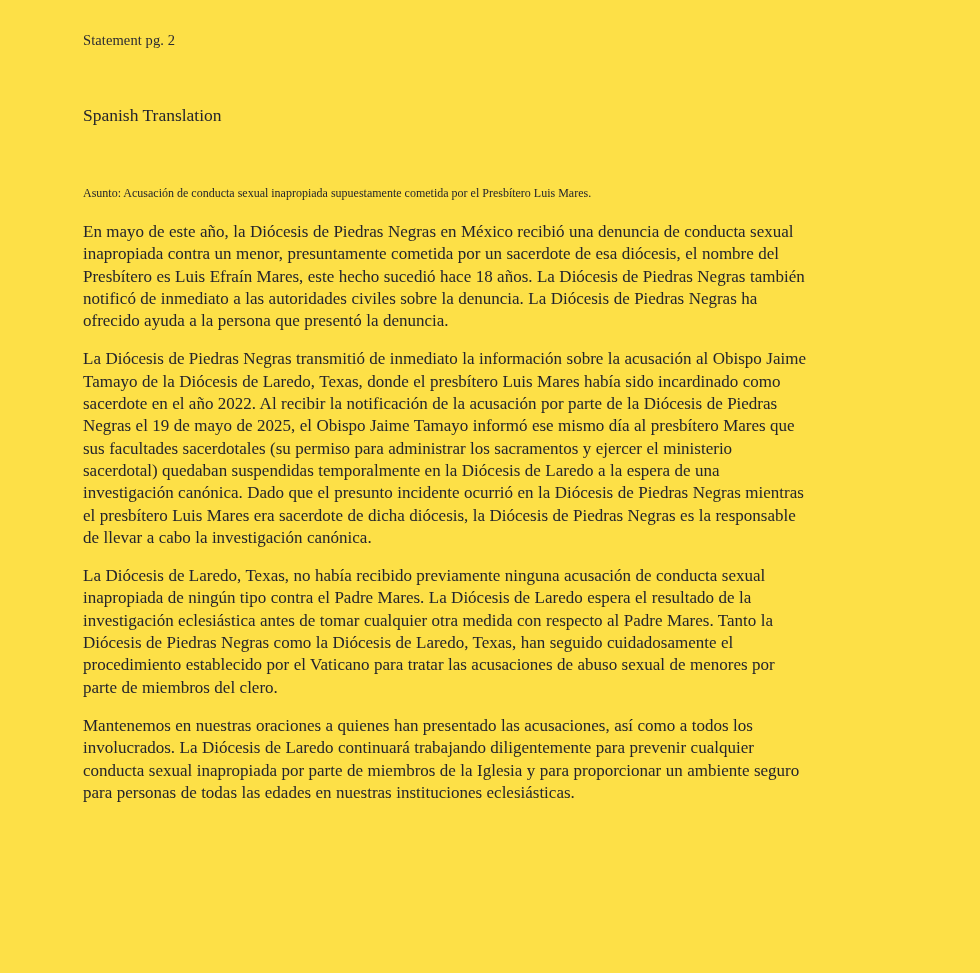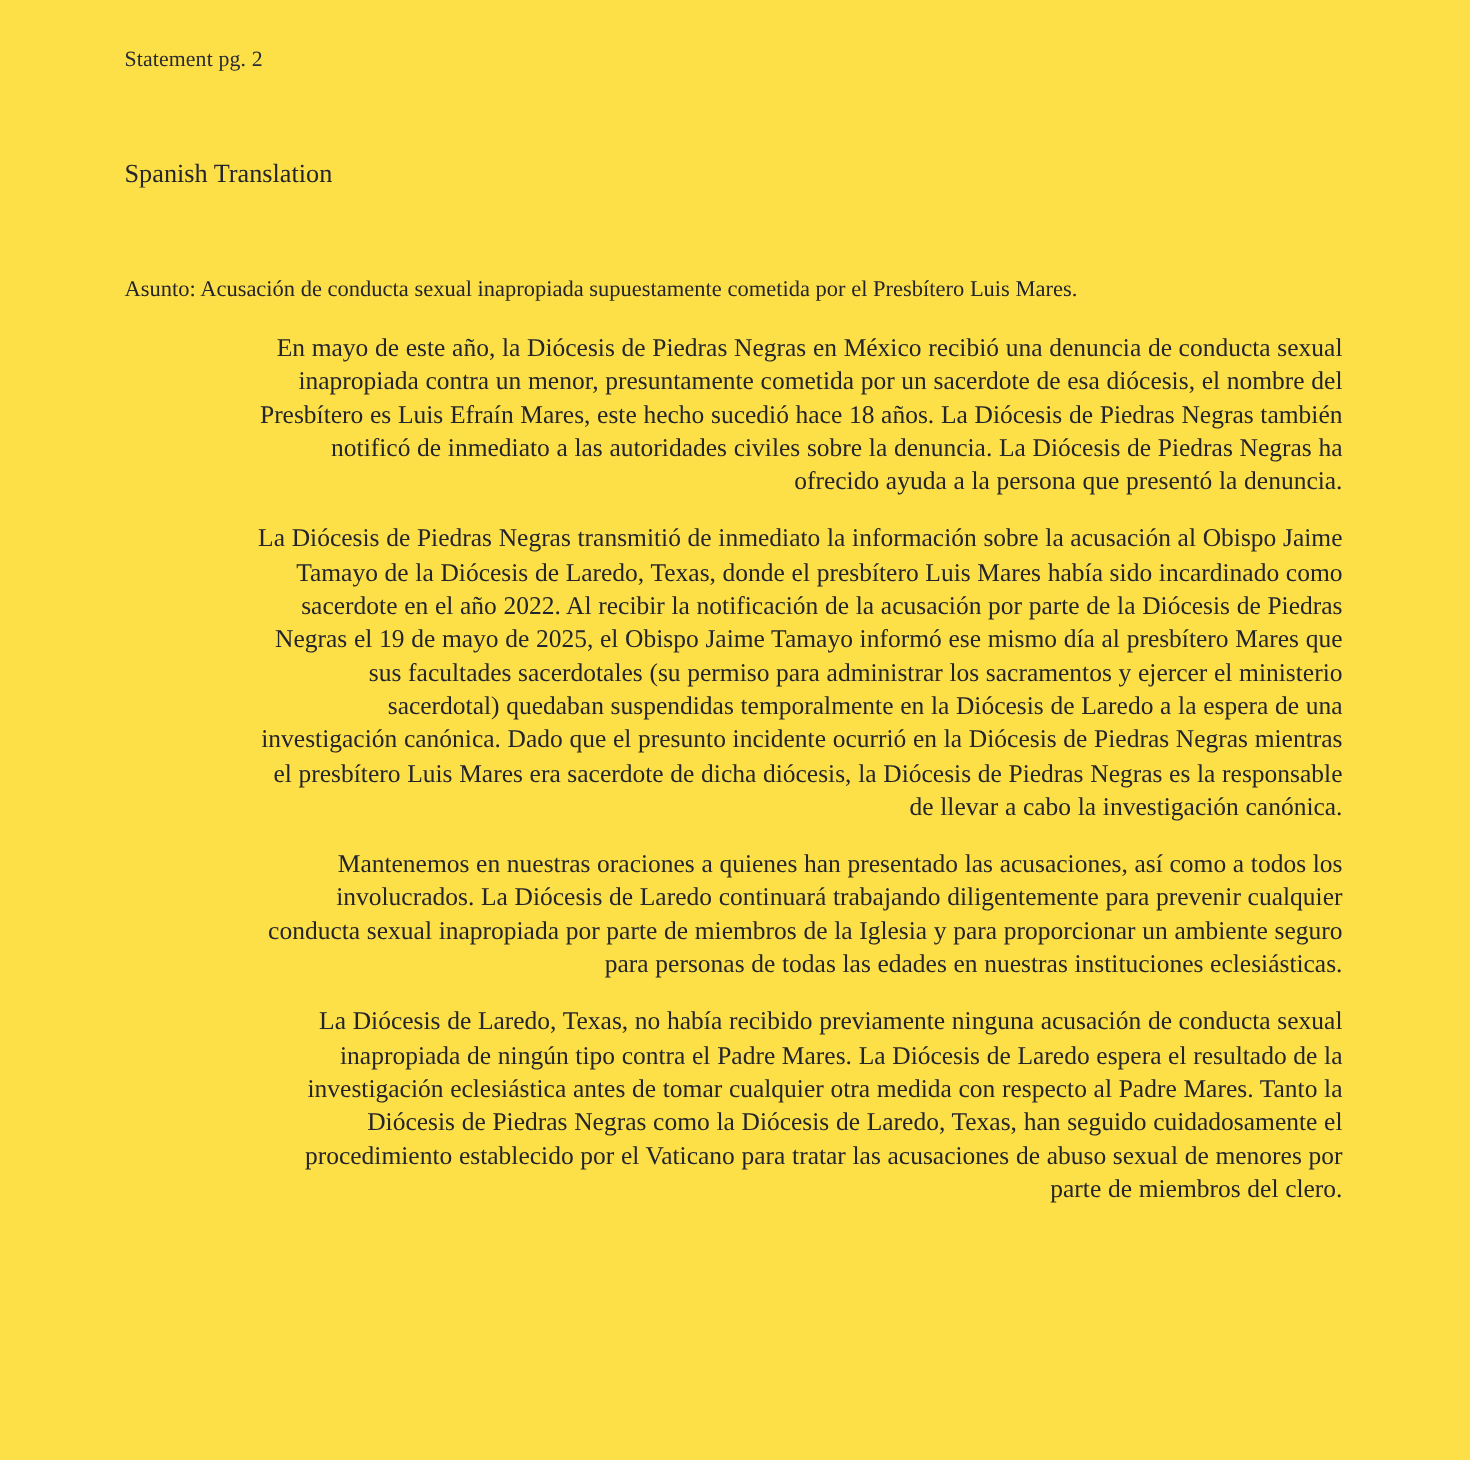--- a/index.html
+++ b/index.html
@@ -37,31 +37,31 @@
     white-space: pre;
   }
   .doc-subheading {
     font-size: 17.5px;
     line-height: 22px;
     color: #24242c;
     margin: 54px 0 0 0;
     white-space: pre;
   }
   .subject-line {
-    font-size: 15px;
+    font-size: 12px;
     line-height: 22px;
     color: #24242c;
     margin: 56px 0 0 0;
   }
   .body-paragraph {
     font-size: 17px;
     line-height: 22.3px;
     color: #24242c;
     margin: 16px 0 0 0;
-    text-align: right;
+    text-align: left;
     white-space: pre-line;
     word-spacing: 0.2px;
   }
   .body-paragraph.first-para {
     margin-top: 17px;
   }
 </style>
 </head>
 <body>
 
@@ -83,26 +83,26 @@
     <p class="body-paragraph">La Diócesis de Piedras Negras transmitió de inmediato la información sobre la acusación al Obispo Jaime
 Tamayo de la Diócesis de Laredo, Texas, donde el presbítero Luis Mares había sido incardinado como
 sacerdote en el año 2022. Al recibir la notificación de la acusación por parte de la Diócesis de Piedras
 Negras el 19 de mayo de 2025, el Obispo Jaime Tamayo informó ese mismo día al presbítero Mares que
 sus facultades sacerdotales (su permiso para administrar los sacramentos y ejercer el ministerio
 sacerdotal) quedaban suspendidas temporalmente en la Diócesis de Laredo a la espera de una
 investigación canónica. Dado que el presunto incidente ocurrió en la Diócesis de Piedras Negras mientras
 el presbítero Luis Mares era sacerdote de dicha diócesis, la Diócesis de Piedras Negras es la responsable
 de llevar a cabo la investigación canónica.</p>
 
-    <p class="body-paragraph">Mantenemos en nuestras oraciones a quienes han presentado las acusaciones, así como a todos los
-involucrados. La Diócesis de Laredo continuará trabajando diligentemente para prevenir cualquier
-conducta sexual inapropiada por parte de miembros de la Iglesia y para proporcionar un ambiente seguro
-para personas de todas las edades en nuestras instituciones eclesiásticas.</p>
-
     <p class="body-paragraph">La Diócesis de Laredo, Texas, no había recibido previamente ninguna acusación de conducta sexual
 inapropiada de ningún tipo contra el Padre Mares. La Diócesis de Laredo espera el resultado de la
 investigación eclesiástica antes de tomar cualquier otra medida con respecto al Padre Mares. Tanto la
 Diócesis de Piedras Negras como la Diócesis de Laredo, Texas, han seguido cuidadosamente el
 procedimiento establecido por el Vaticano para tratar las acusaciones de abuso sexual de menores por
 parte de miembros del clero.</p>
 
+    <p class="body-paragraph">Mantenemos en nuestras oraciones a quienes han presentado las acusaciones, así como a todos los
+involucrados. La Diócesis de Laredo continuará trabajando diligentemente para prevenir cualquier
+conducta sexual inapropiada por parte de miembros de la Iglesia y para proporcionar un ambiente seguro
+para personas de todas las edades en nuestras instituciones eclesiásticas.</p>
+
   </div>
 </div>
 
 </body></html>

